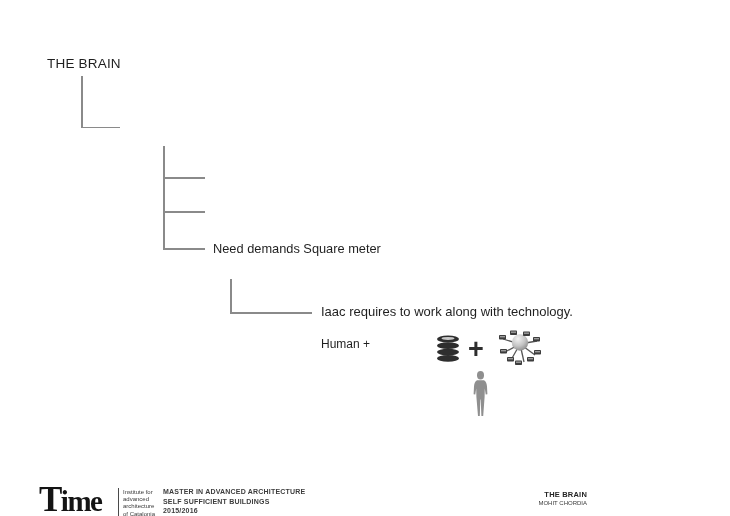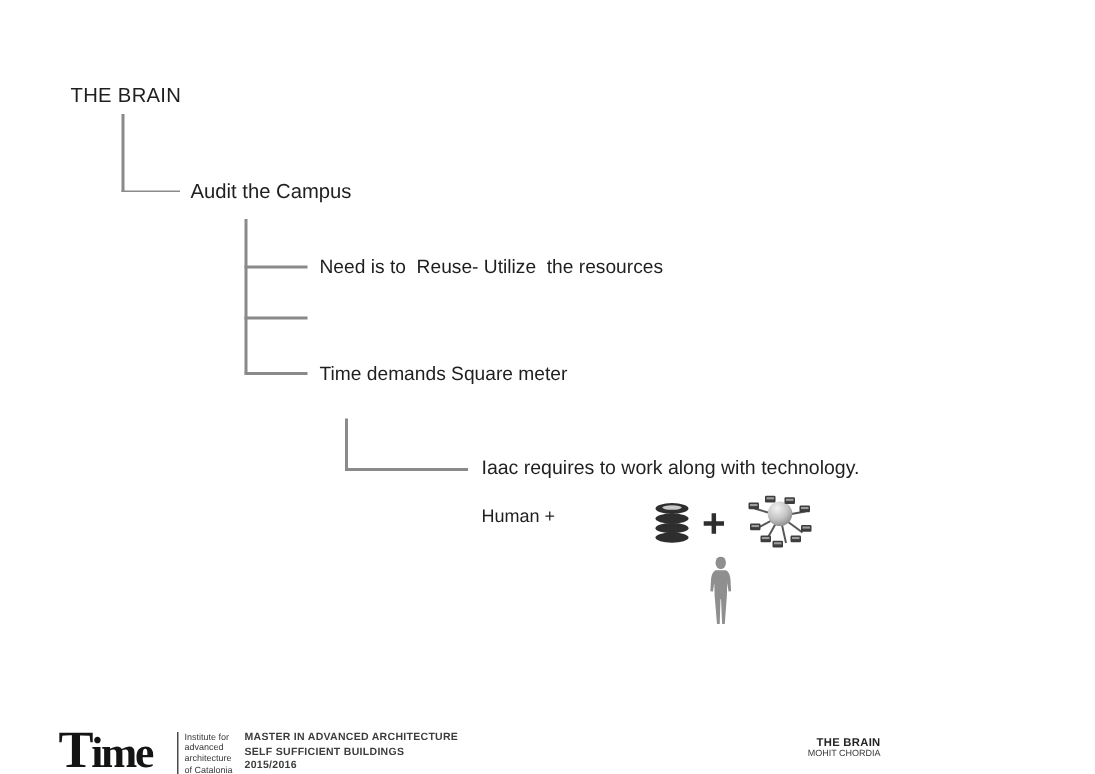--- a/index.html
+++ b/index.html
@@ -52,29 +52,27 @@
 </head>
 <body>
 
 <div class="slide">
 
   <div class="txt title">THE BRAIN</div>
 
   <div class="vline l1v"></div>
   <div class="hline l1h"></div>
 
-  <div class="txt audit">Audit the Campus</div>
 
   <div class="vline l2v"></div>
   <div class="hline l2b1"></div>
   <div class="hline l2b2"></div>
   <div class="hline l2b3"></div>
 
-  <div class="txt branch1">Need is to  Reuse- Utilize  the resources</div>
-  <div class="txt branch3">Time demands Square meter</div>
+  <div class="txt branch3">Need demands Square meter</div>
 
   <div class="vline l3v"></div>
   <div class="hline l3h"></div>
 
   <div class="txt subtxt">Iaac requires to work along with technology.</div>
 
   <div class="txt human">Human +</div>
 
   <svg class="icon db-icon" width="24" height="27" viewBox="0 0 24 27">
     <g fill="#2e2e2e">

